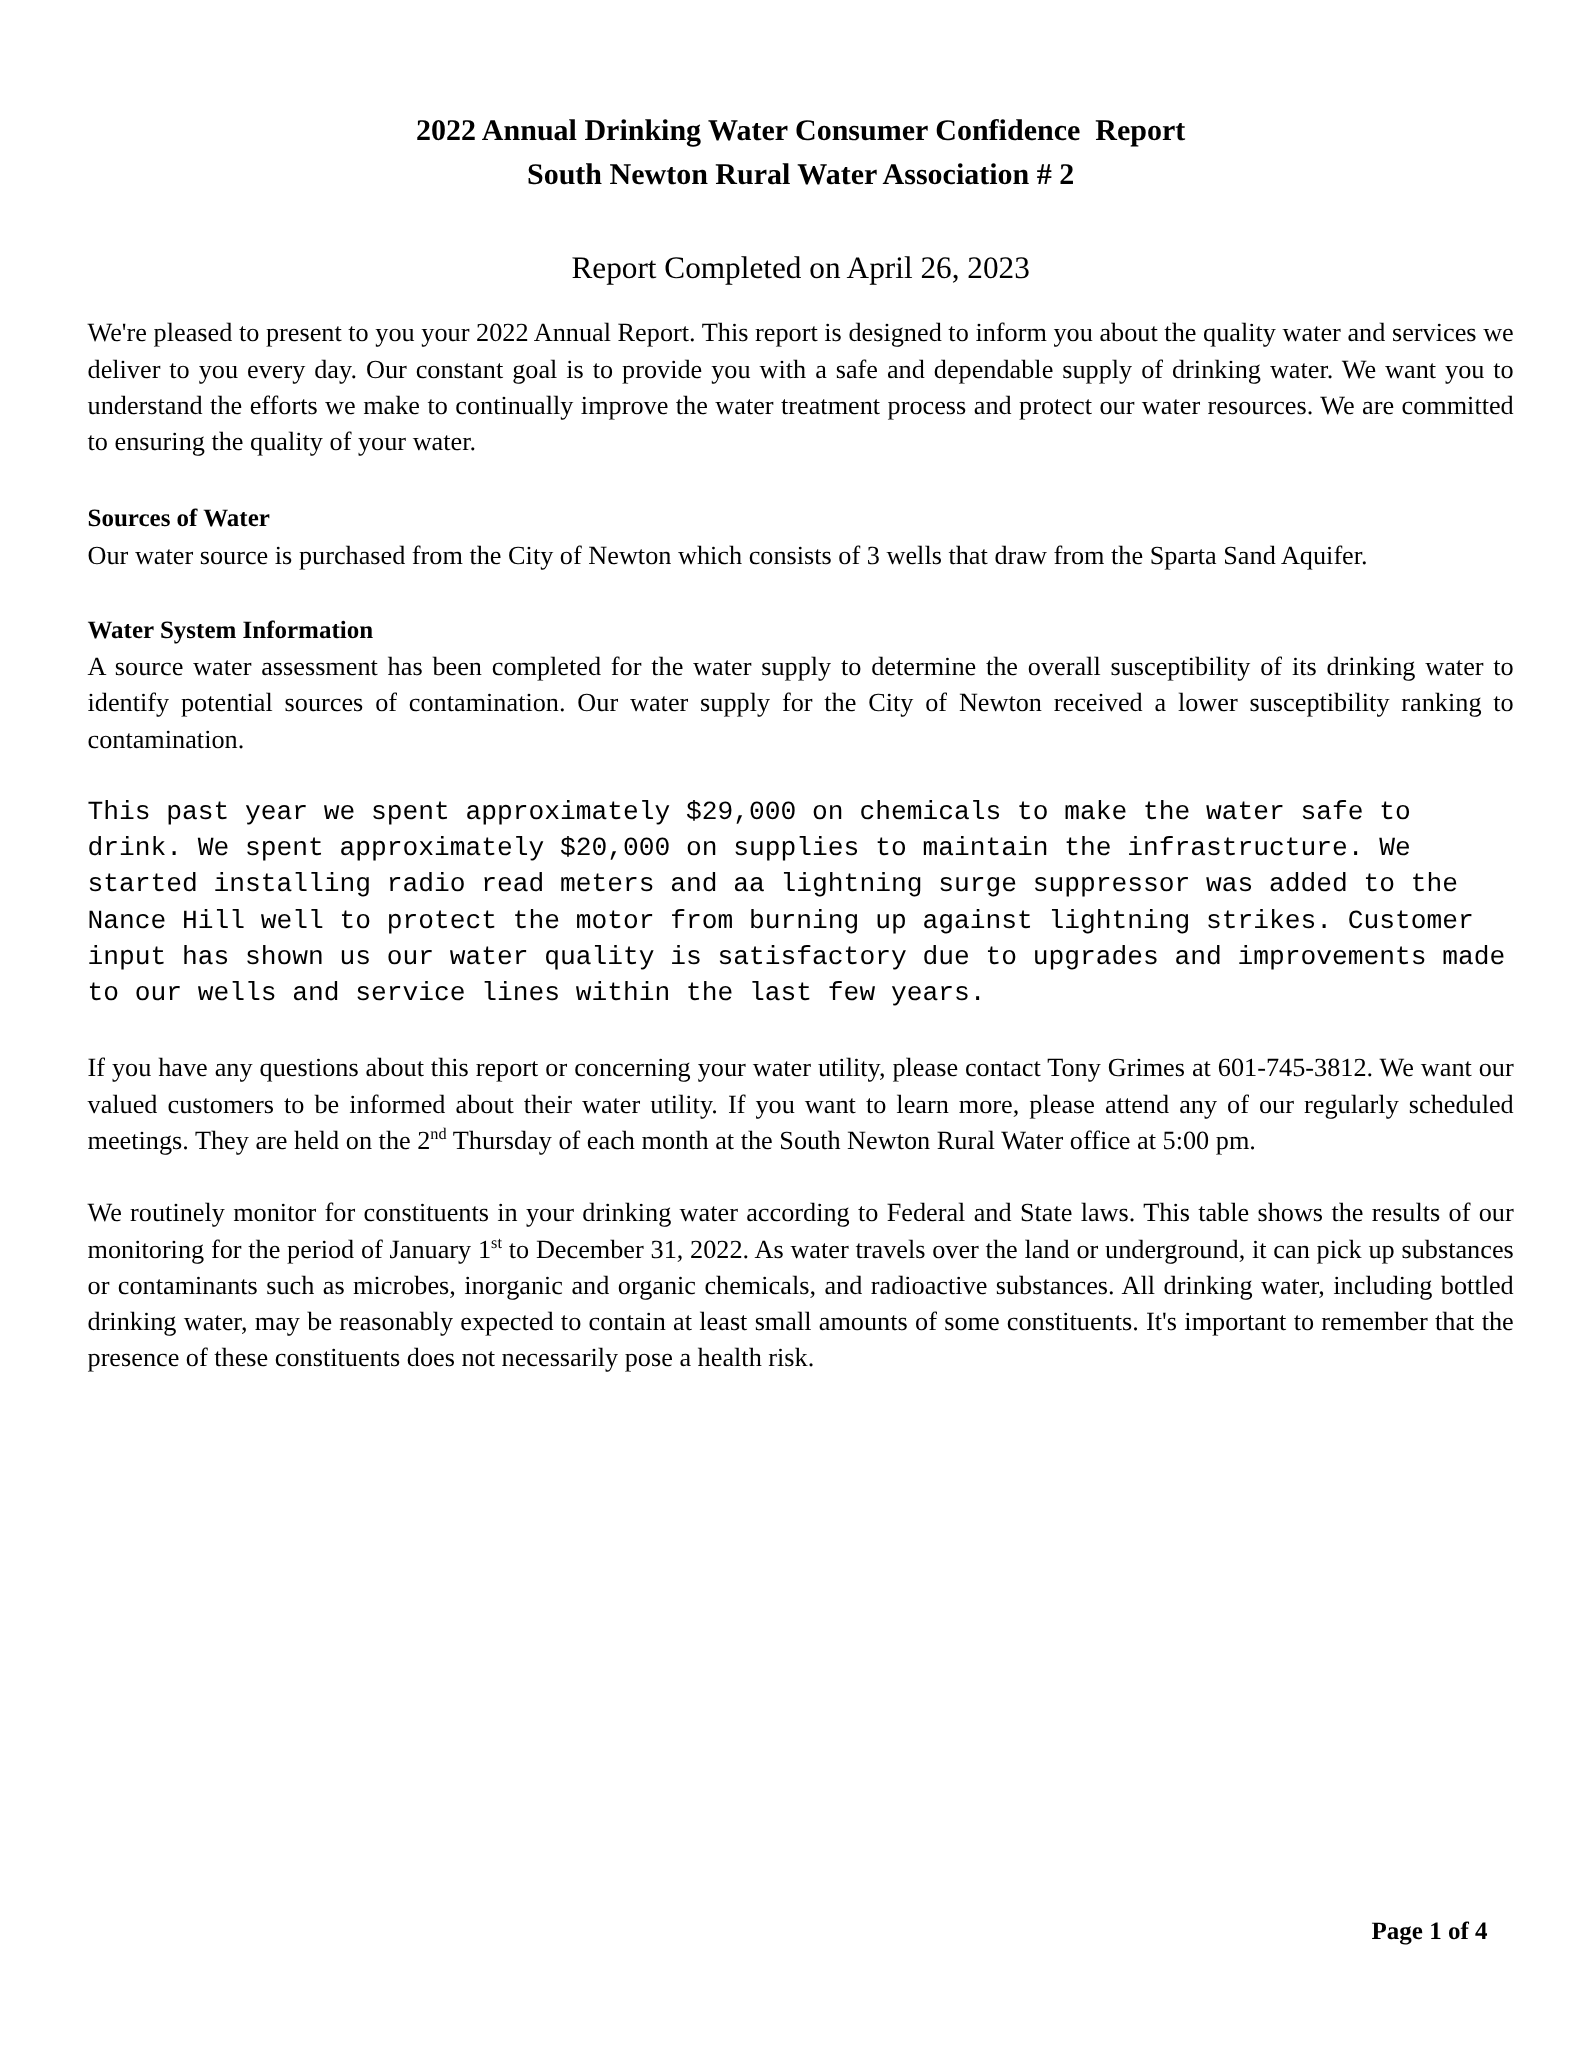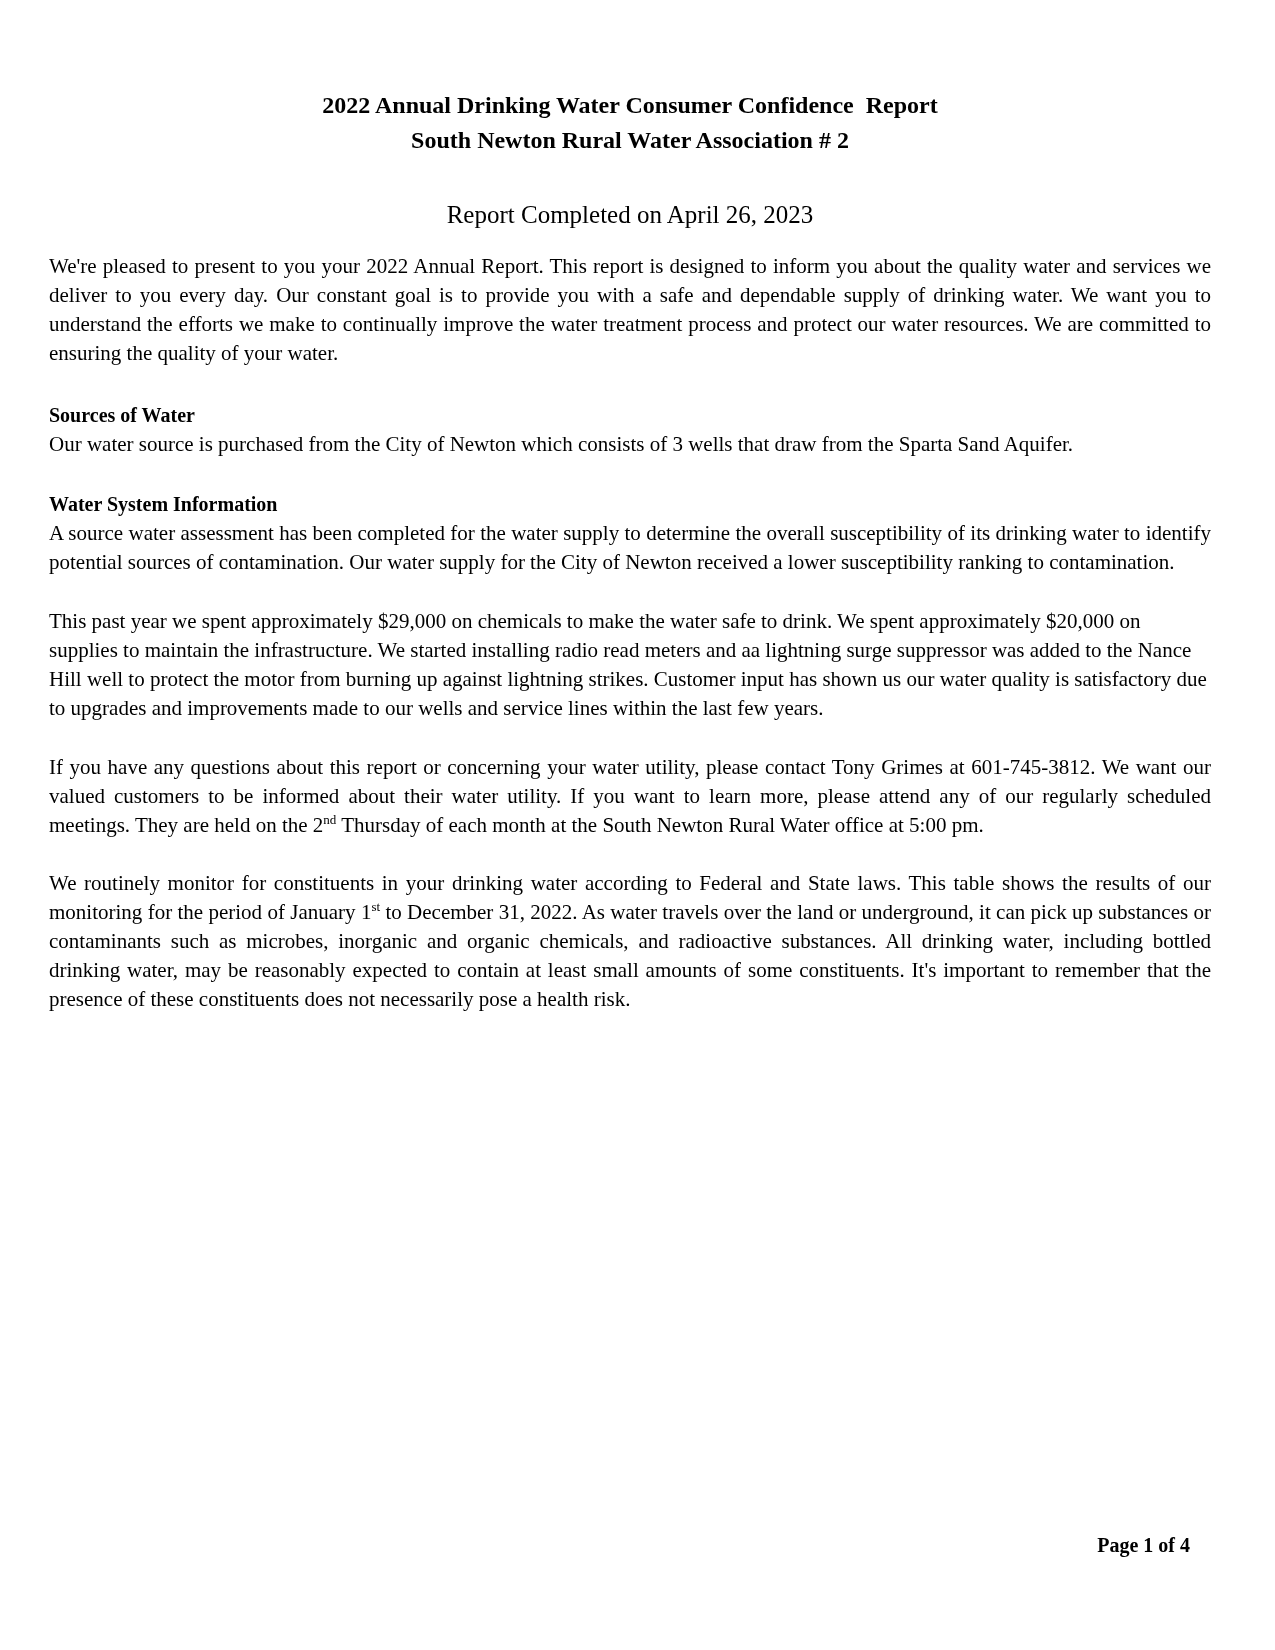--- a/index.html
+++ b/index.html
@@ -9,21 +9,21 @@
   }
   body {
     width: 1275px;
     height: 1650px;
     position: relative;
     font-family: "Liberation Serif", serif;
     color: #000000;
     overflow: hidden;
   }
   .content {
-    padding: 88px 64px 0 49px;
+    padding: 88px 64px 0 70px;
   }
   .title-block {
     text-align: center;
     font-weight: bold;
     font-size: 24px;
     line-height: 35px;
   }
   .title-line {
     white-space: pre-wrap;
   }
@@ -37,20 +37,21 @@
     font-size: 21px;
     line-height: 29px;
     margin: 30px 0 0 0;
     text-align: justify;
   }
   p.body-para.tight {
     margin-top: 0;
   }
   p.body-para.ragged {
     text-align: left;
+    font-family: Liberation Mono, monospace;
   }
   h2.section-heading {
     font-size: 20px;
     font-weight: bold;
     line-height: 30px;
     margin: 32px 0 0 0;
   }
   sup.ord {
     font-size: 0.62em;
     line-height: 0;

